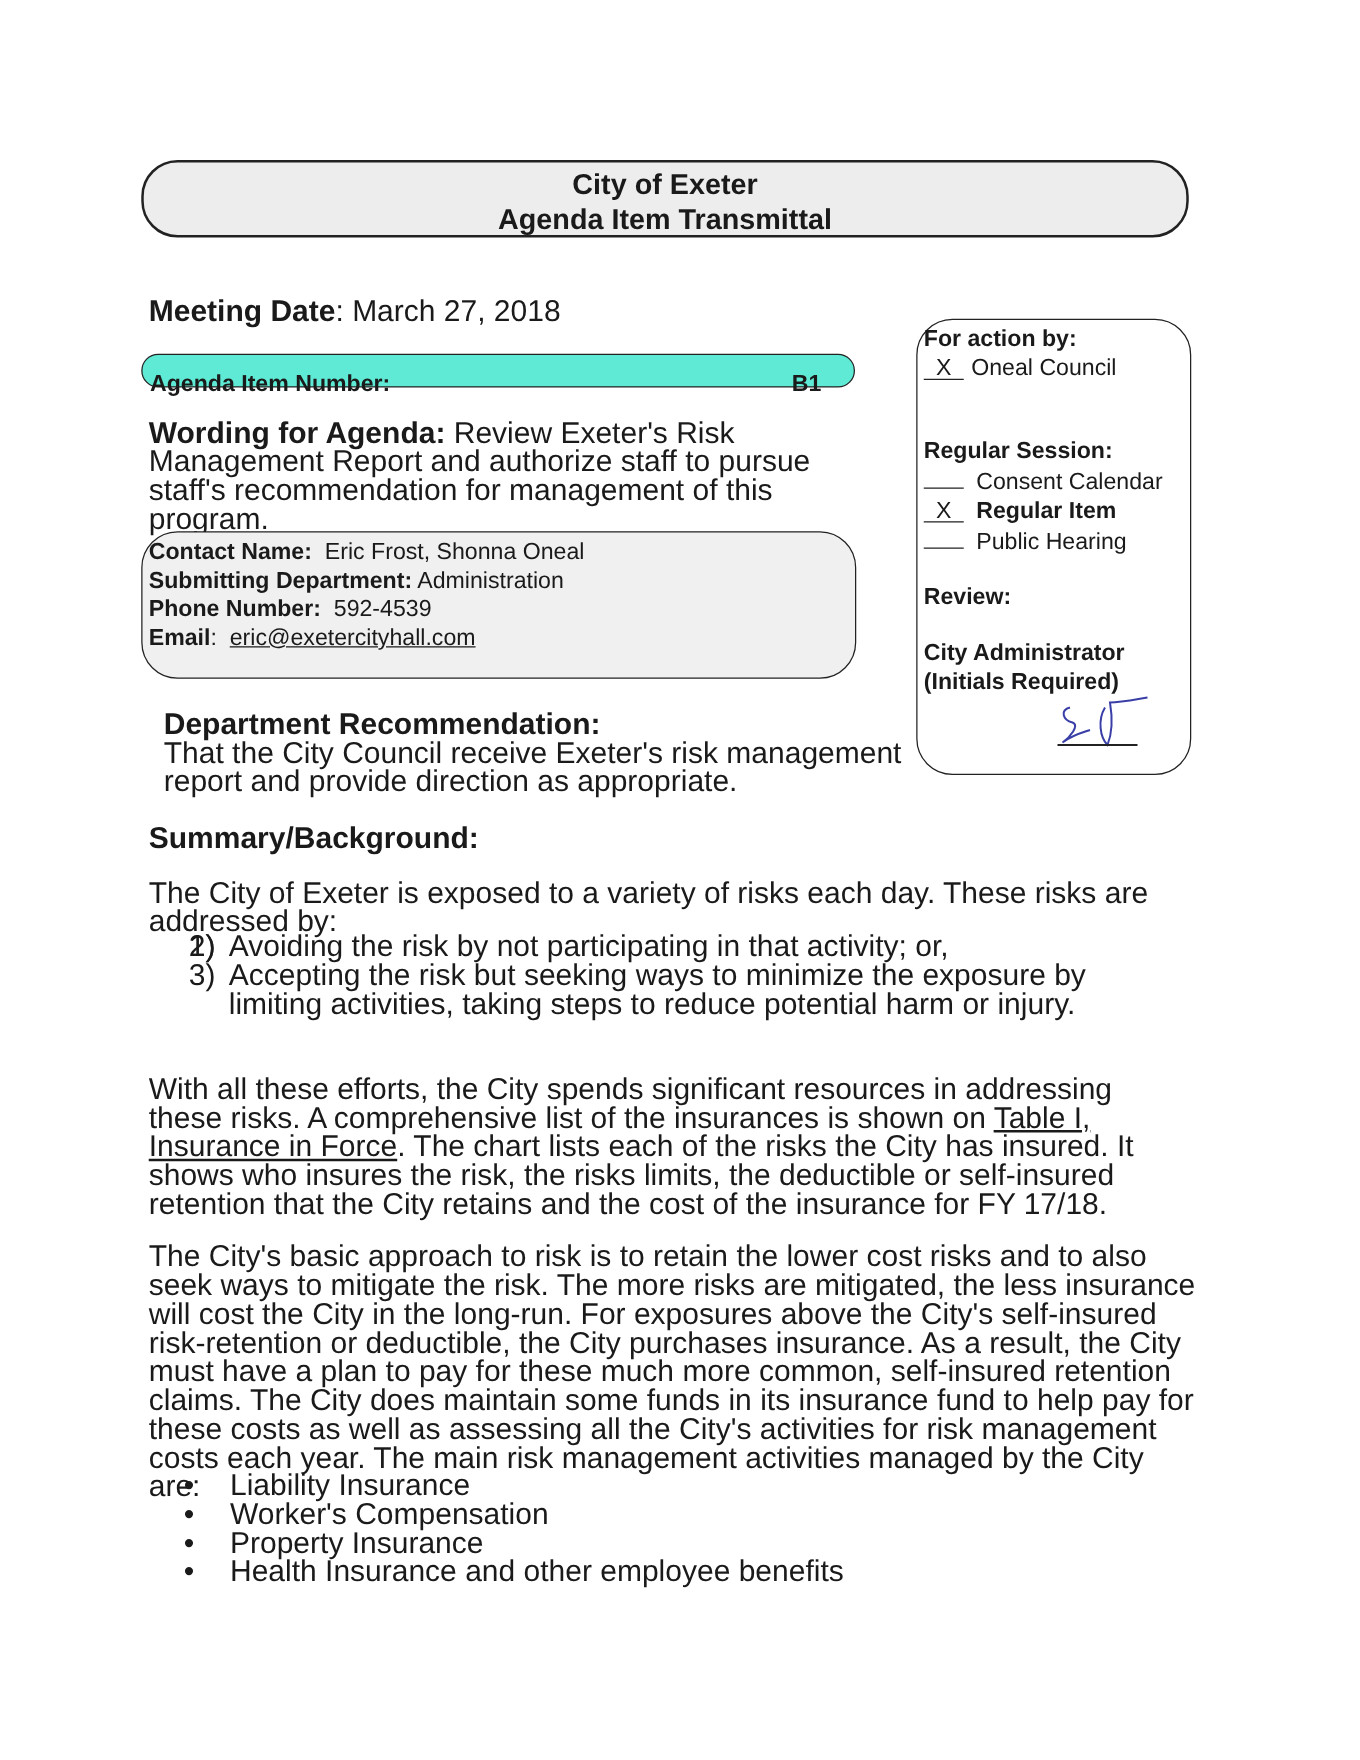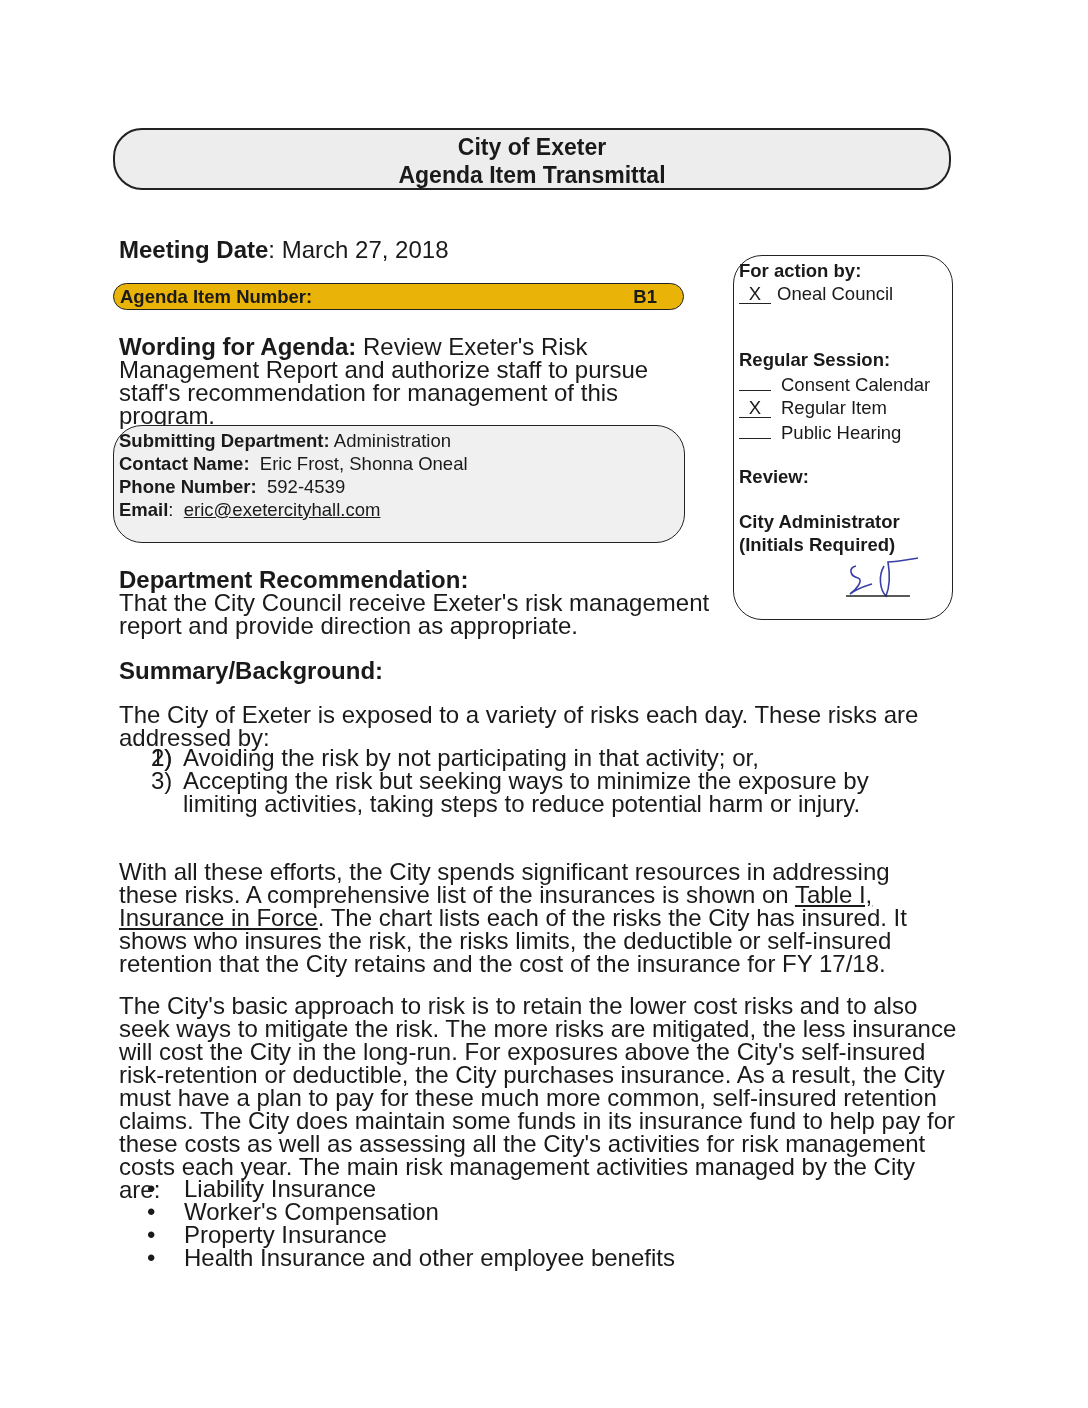--- a/index.html
+++ b/index.html
@@ -5,22 +5,22 @@
   html, body { margin: 0; padding: 0; background: #ffffff; }
   body { width: 1088px; height: 1408px; position: relative; overflow: hidden;
          font-family: "Liberation Sans", sans-serif; color: #1a1a1a; }
   .abs { position: absolute; border-radius: 29px; }
   .title-box { left: 113px; top: 128px; width: 838px; height: 62px;
     border: 2px solid #222; background: #ededed; box-sizing: border-box;
     text-align: center; font-weight: bold; font-size: 23px; line-height: 28px; padding-top: 3px; }
   .lbl { font-weight: bold; }
   .txt { font-size: 24px; line-height: 23px; }
   .agenda-num { left: 113px; top: 283px; width: 571px; height: 27px; border: 1.5px solid #222;
-    background: #eab308; box-sizing: border-box; font-size: 18.5px; font-weight: bold;
-    padding: 2px 6px; display: flex; justify-content: space-between; }
+    background: #5eead4; box-sizing: border-box; font-size: 18.5px; font-weight: bold;
+    padding: 12px 6px; display: flex; justify-content: space-between; }
   .agenda-num .val { margin-right: 20px; }
   .sub-box { left: 113px; top: 425px; width: 572px; height: 118px; border: 1.5px solid #222;
     background: #f0f0f0; box-sizing: border-box; padding: 3px 5px; font-size: 18.5px; line-height: 23px; }
   .email-link { text-decoration: underline; }
   .action-box { left: 733px; top: 255px; width: 220px; height: 365px; border: 1.5px solid #222;
     box-sizing: border-box; padding: 3px 5px; font-size: 18.5px; line-height: 23px; }
   .chk { display: inline-block; width: 32px; border-bottom: 1.5px solid #222; text-align: center;
     height: 19px; line-height: 20px; margin-right: 6px; vertical-align: baseline; }
   .opt { white-space: nowrap; }
   .sig { position: absolute; left: 110px; top: 300px; width: 80px; height: 45px; }
@@ -49,26 +49,26 @@
   <span class="val">B1</span>
 </div>
 
 <div class="abs txt" style="left:119px; top:335px; width:575px;">
   <span class="lbl">Wording for Agenda:</span>
   <span>Review Exeter's Risk Management Report and authorize staff to pursue staff's recommendation for management of this program.</span>
 </div>
 
 <div class="abs sub-box">
   <div>
+    <span class="lbl">Contact Name:</span>&nbsp;
+    <span>Eric Frost, Shonna Oneal</span>
+  </div>
+  <div>
     <span class="lbl">Submitting Department:</span>
     <span>Administration</span>
-  </div>
-  <div>
-    <span class="lbl">Contact Name:</span>&nbsp;
-    <span>Eric Frost, Shonna Oneal</span>
   </div>
   <div>
     <span class="lbl">Phone Number:</span>&nbsp;
     <span>592-4539</span>
   </div>
   <div>
     <span class="lbl">Email</span>:&nbsp;
     <span class="email-link">eric@exetercityhall.com</span>
   </div>
 </div>
@@ -77,38 +77,38 @@
   <div class="lbl">For action by:</div>
   <div class="opt">
     <span class="chk">X</span><span>Oneal Council</span>
   </div>
   <div style="height:43px;"></div>
   <div class="lbl">Regular Session:</div>
   <div class="opt" style="margin-left:0;">
     <span class="chk"></span><span style="margin-left:4px;">Consent Calendar</span>
   </div>
   <div class="opt">
-    <span class="chk">X</span><span style="margin-left:4px;">Regular Item</span>
+    <span class="chk">X</span><span style="margin-left:4px;font-weight:bold;">Regular Item</span>
   </div>
   <div class="opt">
     <span class="chk"></span><span style="margin-left:4px;margin-top:20px;">Public Hearing</span>
   </div>
   <div style="height:21px;"></div>
   <div class="lbl">Review:</div>
   <div style="height:22px;"></div>
   <div class="lbl">City Administrator</div>
   <div class="lbl">(Initials Required)</div>
   <svg class="sig" viewBox="0 0 80 45">
     <path d="M12 10 C 4 12, 6 20, 14 22 C 20 24, 12 34, 6 38 C 14 32, 22 30, 28 28" fill="none" stroke="#3a3fa8" stroke-width="1.6"></path>
     <path d="M40 10 C 34 20, 36 34, 42 40 C 46 30, 46 18, 44 6 C 52 6, 62 4, 74 2" fill="none" stroke="#3a3fa8" stroke-width="1.6"></path>
     <line x1="2" y1="40" x2="66" y2="40" stroke="#222" stroke-width="1.5"></line>
   </svg>
 </div>
 
-<div class="abs txt" style="left:119px; top:568px; width:600px;">
+<div class="abs txt" style="left:131px; top:568px; width:600px;">
   <div class="lbl">Department Recommendation:</div>
   <div>That the City Council receive Exeter's risk management report and provide direction as appropriate.</div>
 </div>
 
 <div class="abs txt lbl" style="left:119px; top:659px;">Summary/Background:</div>
 
 <div class="abs txt" style="left:119px; top:703px; width:840px;">The City of Exeter is exposed to a variety of risks each day.  These risks are addressed by:</div>
 
 <ol class="abs txt steps" style="left:151px; top:746px; width:760px;">
   <li><span class="num">1)</span></li>

